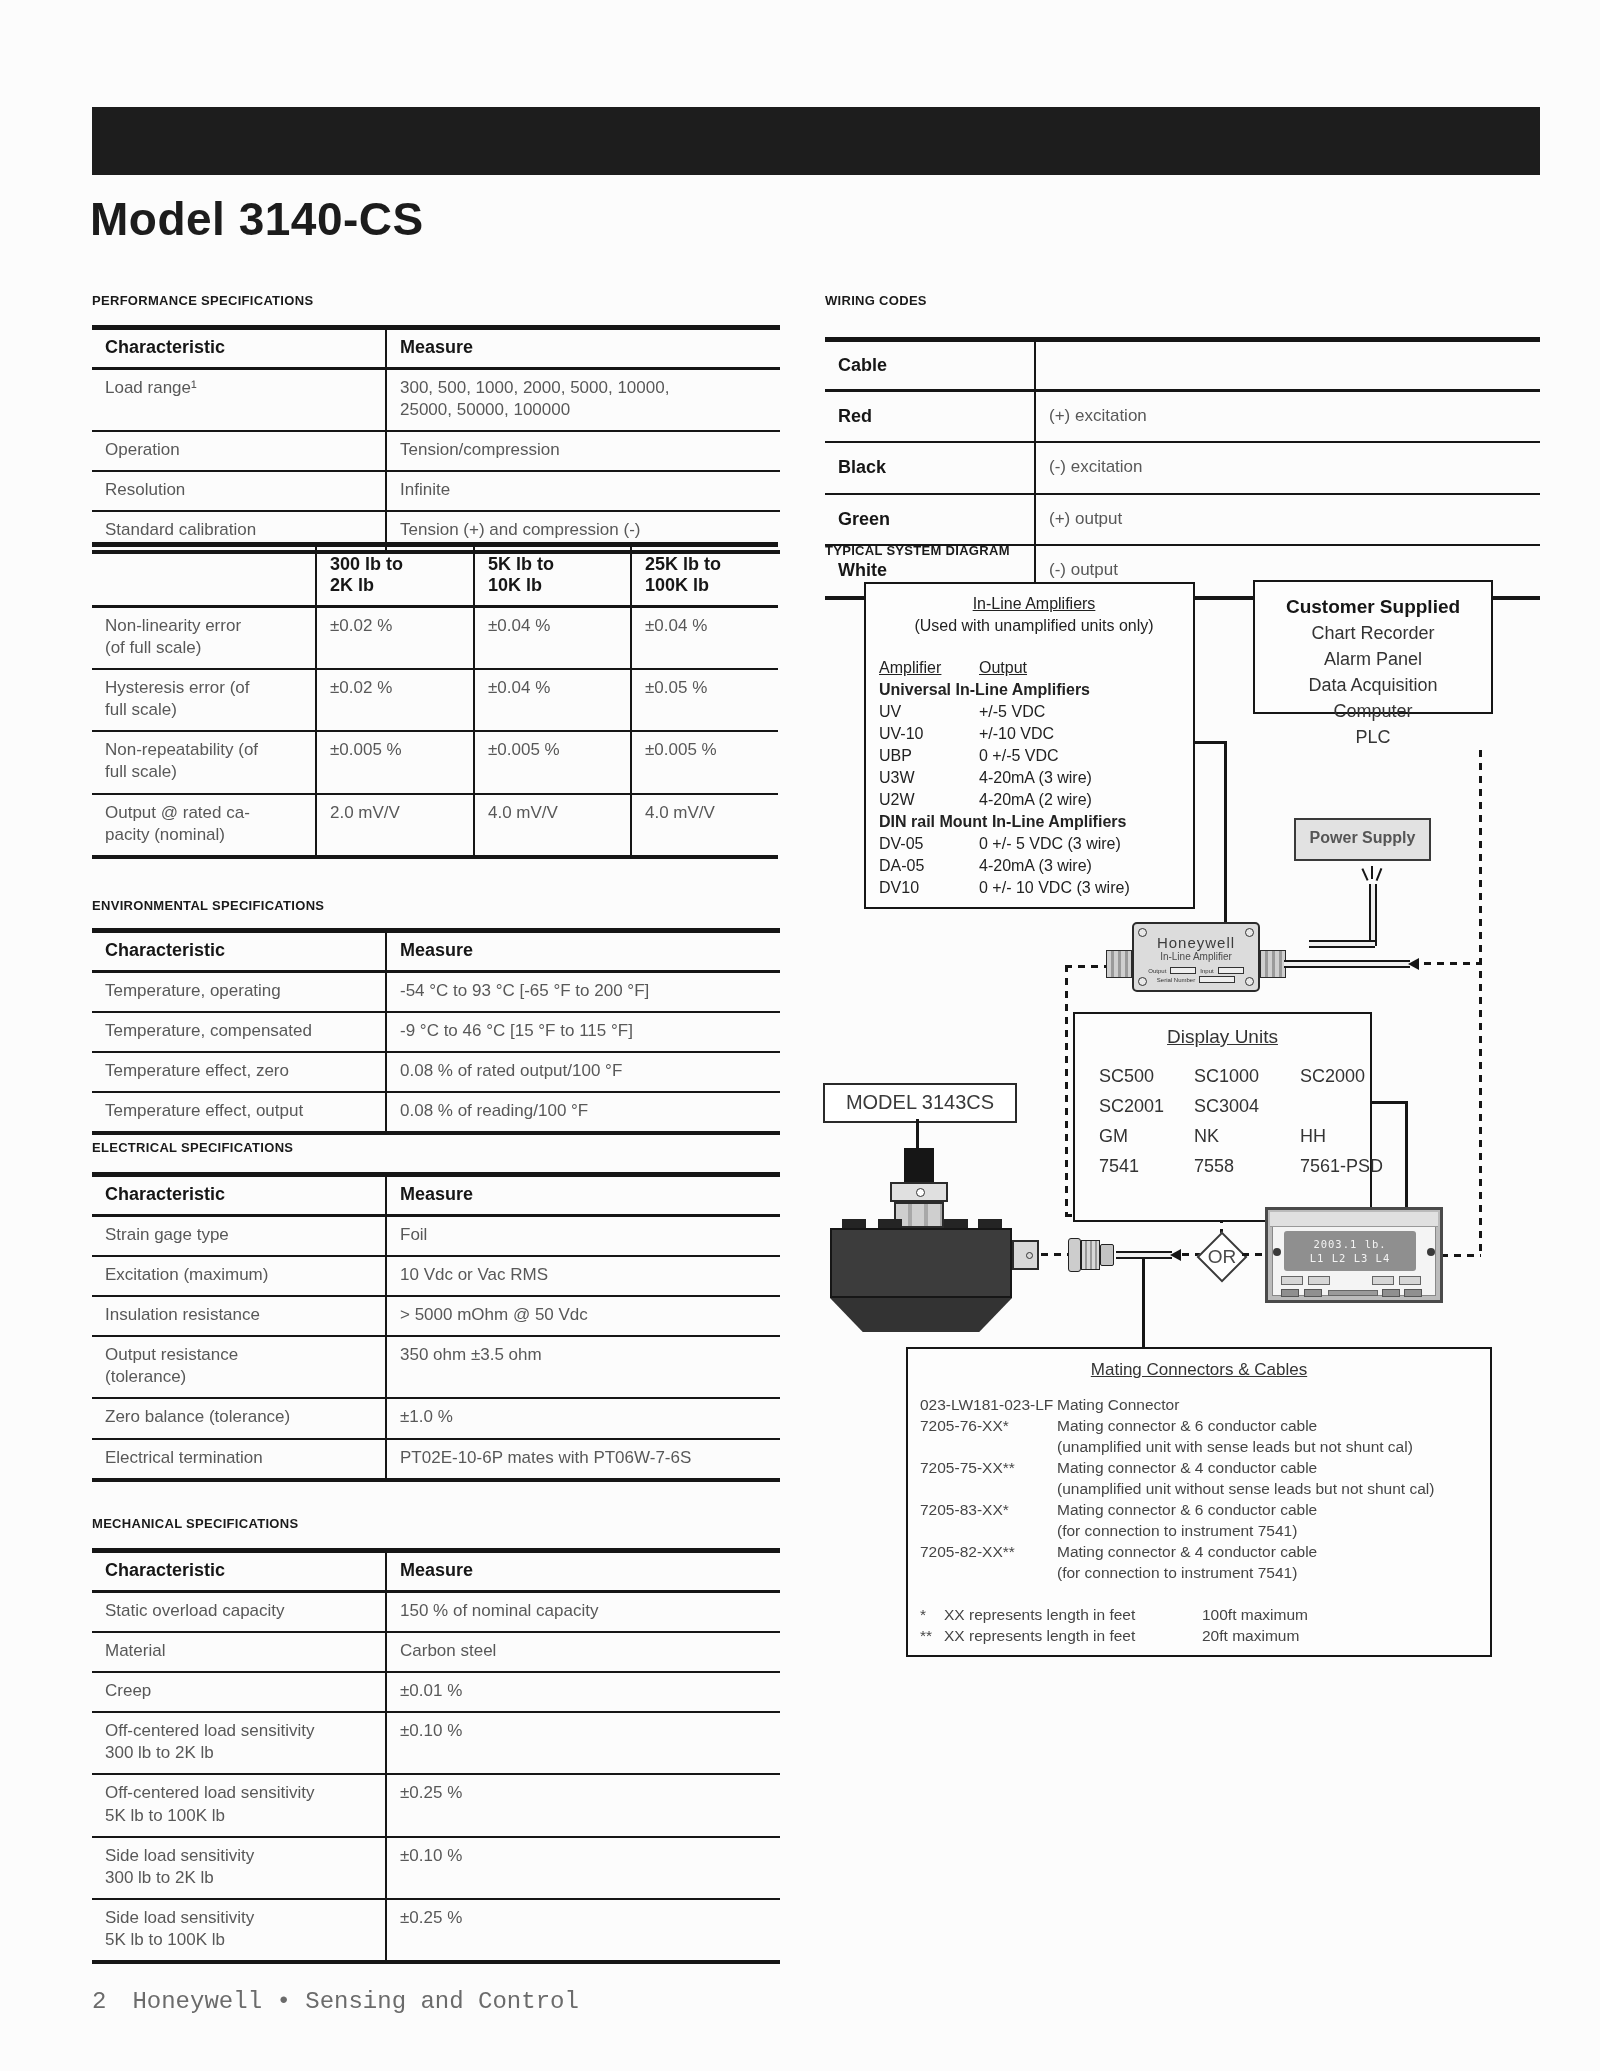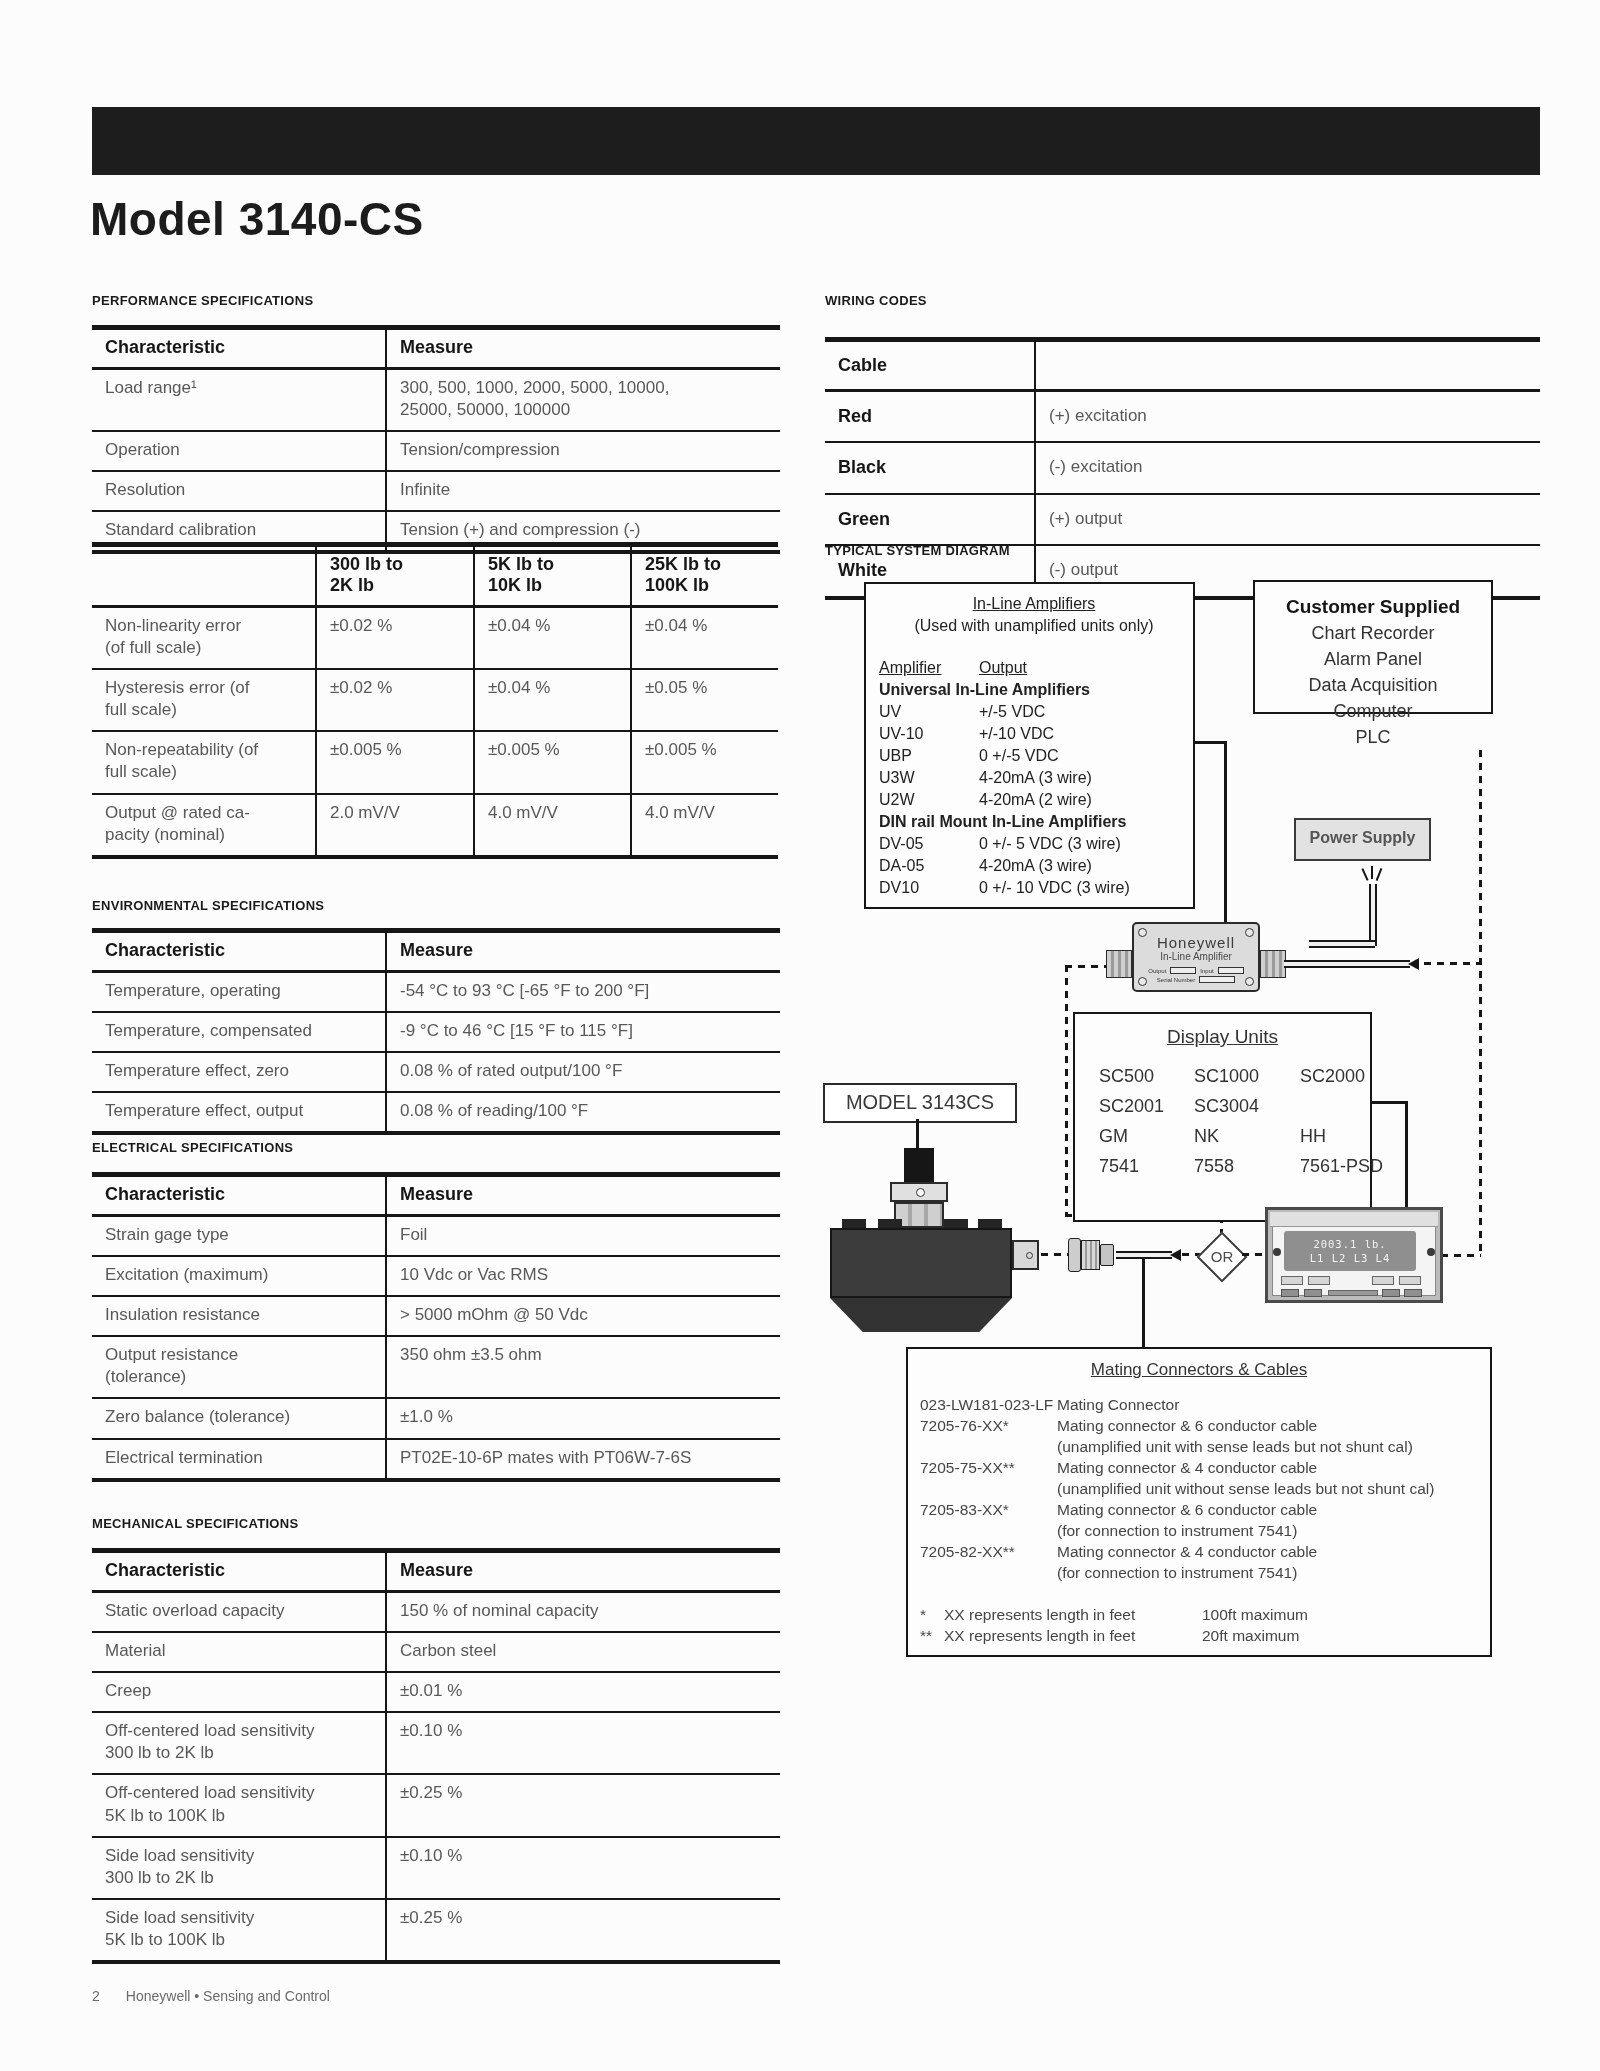--- a/index.html
+++ b/index.html
@@ -16,21 +16,21 @@
                   border-top:5px solid #161616; border-bottom:3px solid #161616; vertical-align:top; white-space:pre-line; }
   table.spec td { font-size:17px; color:#585858; padding:7px 8px 9px 13px; vertical-align:top;
                   white-space:pre-line; border-bottom:2px solid #161616; line-height:1.3; }
   table.spec tbody tr:last-child td { border-bottom:4px solid #161616; }
   table.spec .vd { border-left:2px solid #161616; }
 
   table.wiring td { padding:13px 8px 13px 13px; }
   table.wiring td.c1 { font-weight:bold; color:#161616; font-size:18px; }
   table.wiring th { padding:13px 8px 13px 13px; }
 
-  .footer { position:absolute; left:92px; top:1988px; font-size:14px; color:#6b6b6b; }
+  .footer { position:absolute; left:92px; top:1988px; font-size:24px; color:#6b6b6b;font-family:Liberation Mono, monospace; }
   .footer .pg { margin-right:26px; }
 
   
   .canvas { position:absolute; left:820px; top:540px; width:740px; height:1150px; }
   .dbox { position:absolute; border:2.5px solid #161616; background:#fdfdfd; box-sizing:border-box; }
   .dash-h { position:absolute; height:3px; background:repeating-linear-gradient(90deg,#161616 0 7px,transparent 7px 13px); }
   .dash-v { position:absolute; width:3px; background:repeating-linear-gradient(180deg,#161616 0 7px,transparent 7px 13px); }
   .line-h { position:absolute; height:3px; background:#161616; }
   .line-v { position:absolute; width:3px; background:#161616; }
   .cable-h { position:absolute; height:8px; background:#efefef; border-top:2px solid #161616; border-bottom:2px solid #161616; box-sizing:border-box; }
@@ -78,21 +78,21 @@
              clip-path:polygon(0 0,100% 0,82% 100%,18% 100%); }
   .lc-conn { position:absolute; left:192px; top:700px; width:27px; height:30px; background:#d8d8d8; border:2px solid #2b2b2b; box-sizing:border-box; }
   .lc-conn .dot { position:absolute; right:4px; top:10px; width:7px; height:7px; border:1.5px solid #333; border-radius:50%; box-sizing:border-box; }
 
   .circ-conn { position:absolute; left:248px; top:698px; width:48px; height:34px; }
   .circ-conn .r1 { position:absolute; left:0; top:0; width:13px; height:34px; background:#cdcdcd; border:1.5px solid #222; border-radius:3px; box-sizing:border-box; }
   .circ-conn .r2 { position:absolute; left:13px; top:2px; width:19px; height:30px; background:repeating-linear-gradient(90deg,#d8d8d8 0 3px,#999 3px 5px); border:1.5px solid #222; box-sizing:border-box; }
   .circ-conn .r3 { position:absolute; left:32px; top:6px; width:14px; height:22px; background:#c4c4c4; border:1.5px solid #222; border-radius:2px; box-sizing:border-box; }
 
   .or-diamond { position:absolute; left:384px; top:699px; width:36px; height:36px; background:#fff; border:2px solid #3a3a3a; transform:rotate(45deg); box-sizing:border-box; }
-  .or-label { position:absolute; left:384px; top:699px; width:36px; height:36px; text-align:center; line-height:36px; font-size:15px; color:#4a4a4a; }
+  .or-label { position:absolute; left:384px; top:699px; width:36px; height:36px; text-align:center; line-height:36px; font-size:19px; color:#4a4a4a; }
 
   .meter { position:absolute; left:445px; top:667px; width:178px; height:96px; background:#bbb; border:3.5px solid #4a4a4a; box-sizing:border-box; }
   .meter .face { position:absolute; left:4px; top:4px; right:4px; bottom:4px; background:#f4f4f4; border:1px solid #888; }
   .meter .strip { position:absolute; left:2px; top:2px; right:2px; height:14px; background:#e0e0e0; border-bottom:1px solid #999; }
   .meter .lcd { position:absolute; left:16px; top:21px; width:132px; height:40px; background:#8f8f8f; border-radius:3px;
                 font-family:"DejaVu Sans Mono", monospace; font-size:10.5px; color:#f4f4f4; text-align:center; padding-top:6px; box-sizing:border-box; letter-spacing:1px; line-height:14px; }
   .meter .screw { position:absolute; width:8px; height:8px; background:#3a3a3a; border-radius:50%; top:38px; }
   .meter .btn { position:absolute; width:22px; height:9px; background:#d6d6d6; border:1px solid #666; box-sizing:border-box; top:66px; }
   .meter .btn2 { position:absolute; width:18px; height:8px; background:#8f8f8f; border:1px solid #555; box-sizing:border-box; top:79px; }
   .meter .bar { position:absolute; left:60px; top:80px; width:50px; height:6px; background:#9a9a9a; border:1px solid #666; box-sizing:border-box; }

